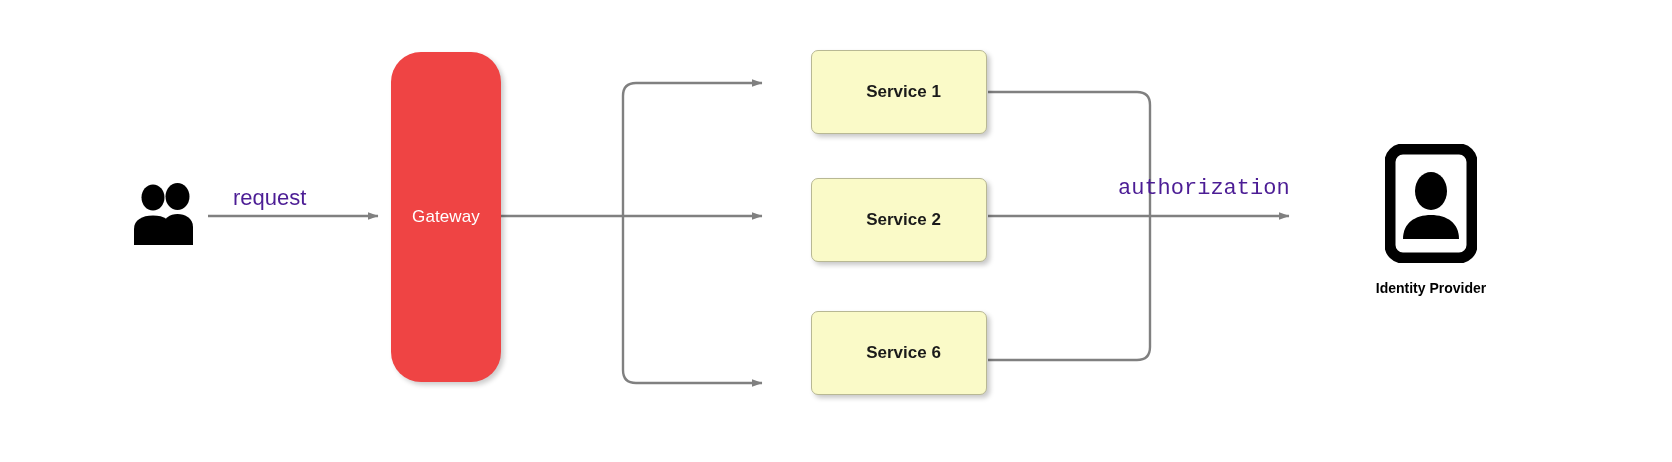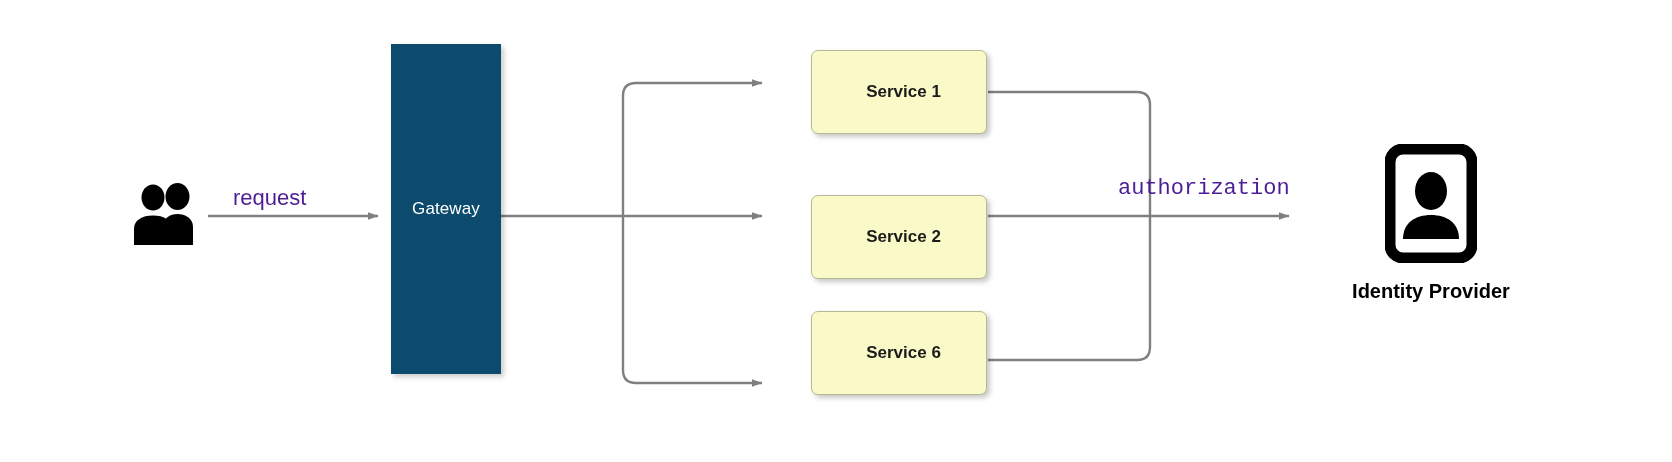--- a/index.html
+++ b/index.html
@@ -25,28 +25,29 @@
     top: 0;
     width: 1672px;
     height: 462px;
     pointer-events: none;
   }
 
   
   .gateway-box {
     position: absolute;
     left: 391px;
-    top: 44px;
+    top: 52px;
     width: 110px;
     height: 330px;
-    background: #0c4a6e;
+    background: #ef4444;
     display: flex;
     align-items: center;
     justify-content: center;
     box-shadow: 3px 3px 5px rgba(0,0,0,0.20);
+    border-radius: 30px;
   }
   .gateway-label {
     color: #ffffff;
     font-size: 17px;
     font-weight: 400;
     letter-spacing: 0.1px;
     white-space: nowrap;
   }
 
   
@@ -64,21 +65,21 @@
     box-shadow: 3px 3px 5px rgba(0,0,0,0.22);
     padding-left: 9px;
   }
   .service-label {
     color: #1a1a1a;
     font-size: 17px;
     font-weight: bold;
     white-space: nowrap;
   }
   #service-1 { left: 811px; top: 50px; }
-  #service-2 { left: 811px; top: 195px; }
+  #service-2 { left: 811px; top: 178px; }
   #service-3 { left: 811px; top: 311px; }
 
   
   .users-icon {
     position: absolute;
     left: 133px;
     top: 183px;
     width: 66px;
     height: 62px;
   }
@@ -97,21 +98,21 @@
     top: 0px;
     width: 92px;
     height: 119px;
   }
   .idp-label {
     position: absolute;
     left: 0;
     top: 136px;
     width: 186px;
     text-align: center;
-    font-size: 20px;
+    font-size: 14px;
     font-weight: bold;
     color: #000000;
     white-space: nowrap;
   }
 
   
   .edge-label {
     position: absolute;
     font-size: 22px;
     color: #4c1d95;

